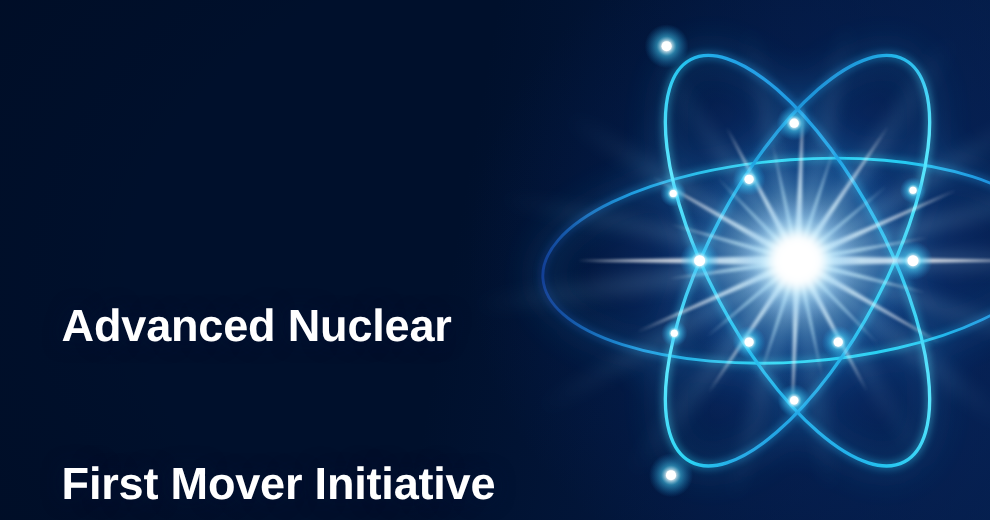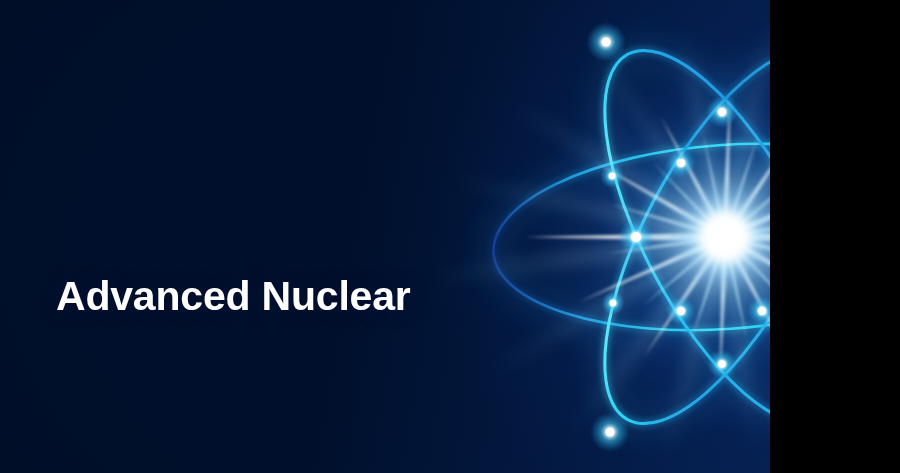--- a/index.html
+++ b/index.html
@@ -2,21 +2,21 @@
 <html><head>
 <meta charset="utf-8">
 <style>
   html, body {
     margin: 0;
     padding: 0;
     background: #000;
   }
   #banner {
     position: relative;
-    width: 770px;
+    width: 900px;
     height: 473px;
     overflow: hidden;
     font-family: "Liberation Sans", sans-serif;
   }
   
   .bg-base {
     position: absolute;
     inset: 0;
     background: #00102c;
   }
@@ -365,15 +365,16 @@
         <circle cx="610" cy="432" r="20" fill="url(#dotGlow)" opacity="0.9"></circle>
         <circle cx="610" cy="432" r="4.6" fill="#ffffff"></circle>
       </g>
     </g>
   </svg>
 
   <div class="bg-vignette"></div>
 
   <h1 class="headline">
     <span class="line">Advanced Nuclear</span>
+    <span class="line">First Mover Initiative</span>
   </h1>
 
 </div>
 
 </body></html>

